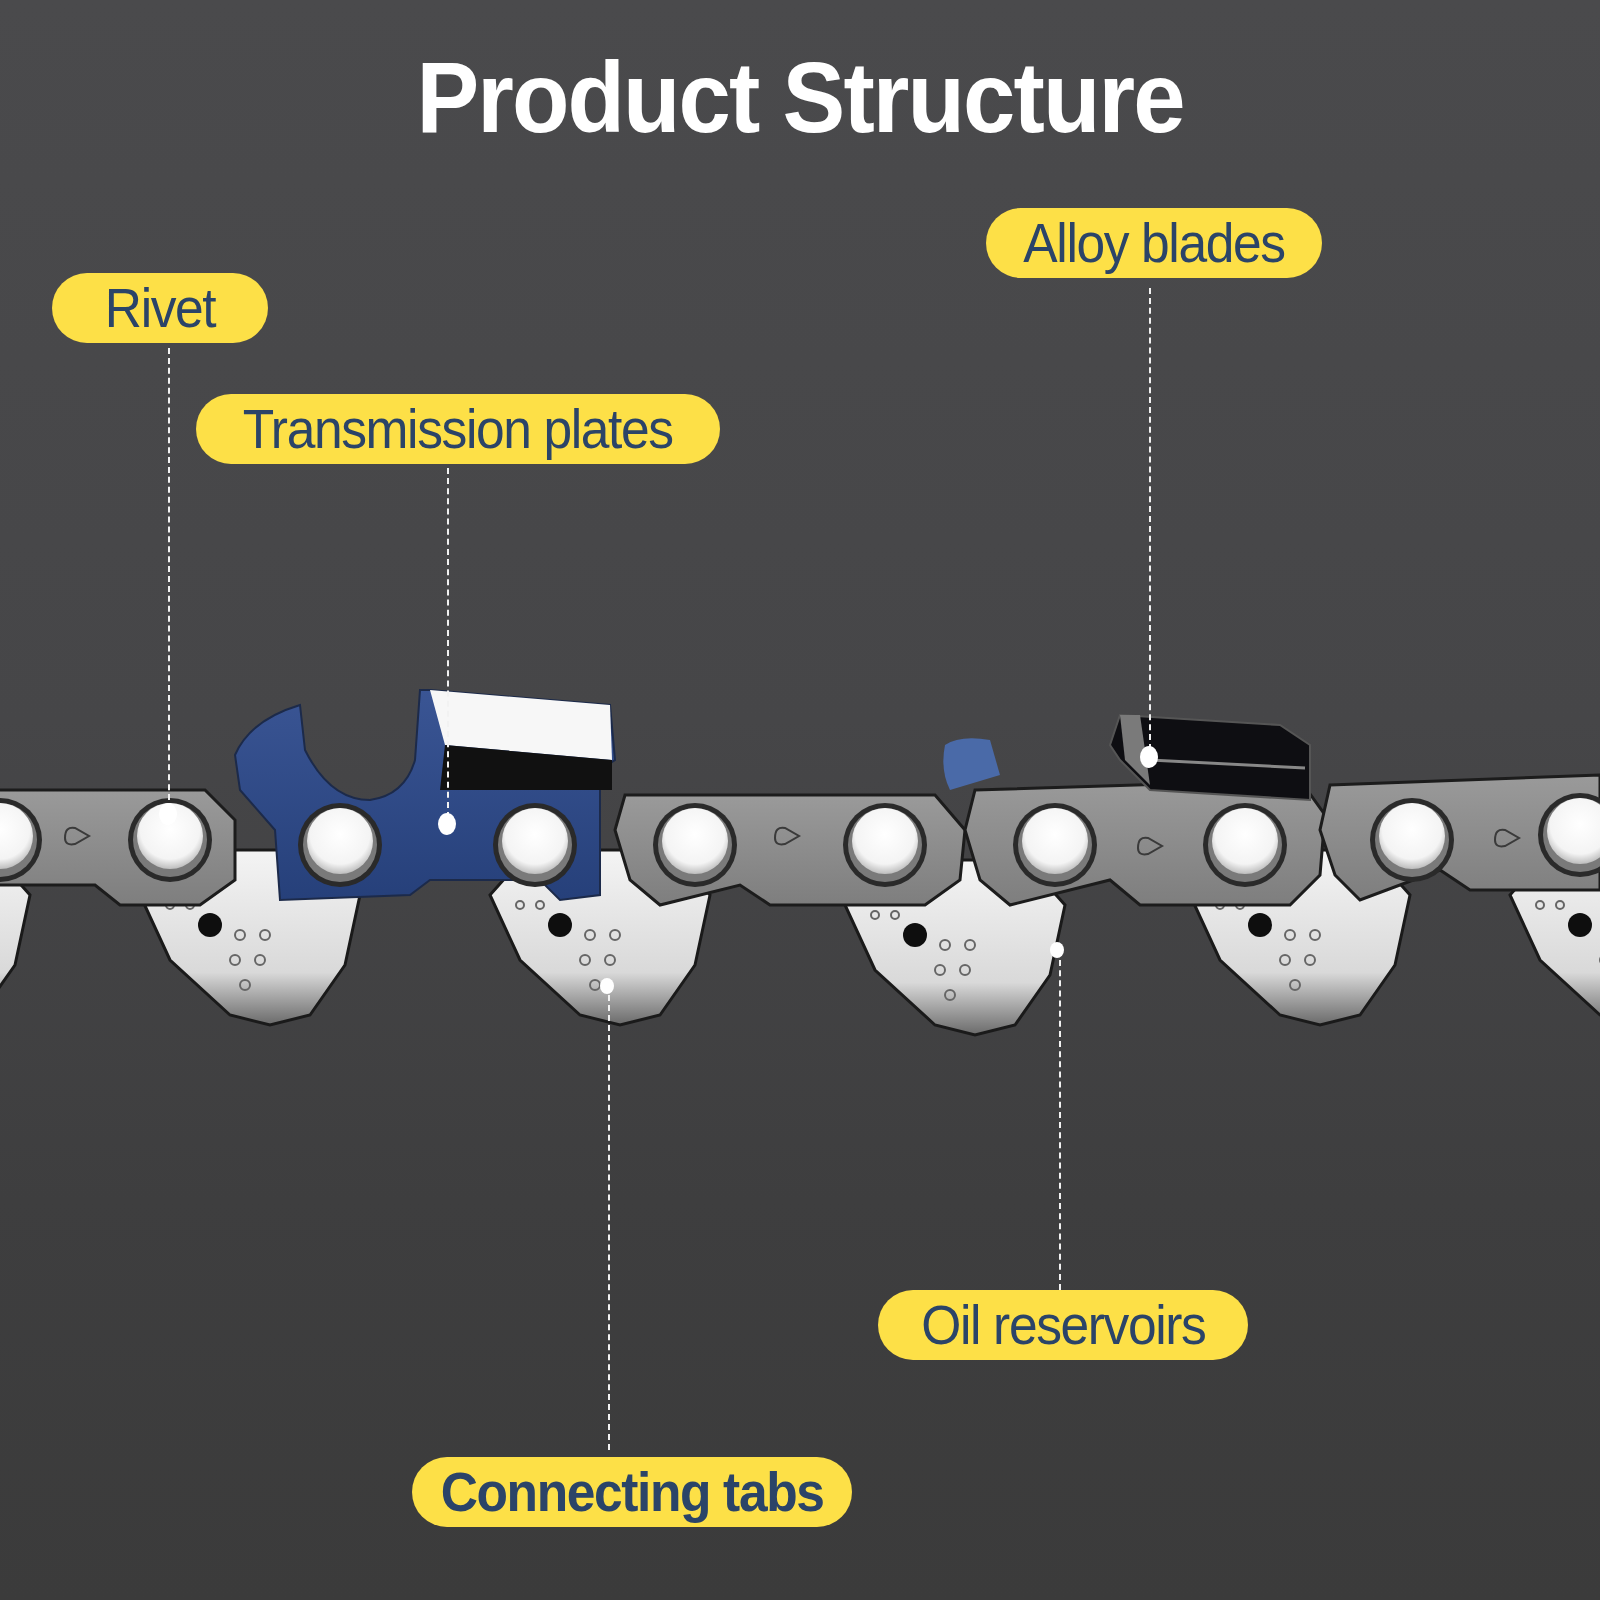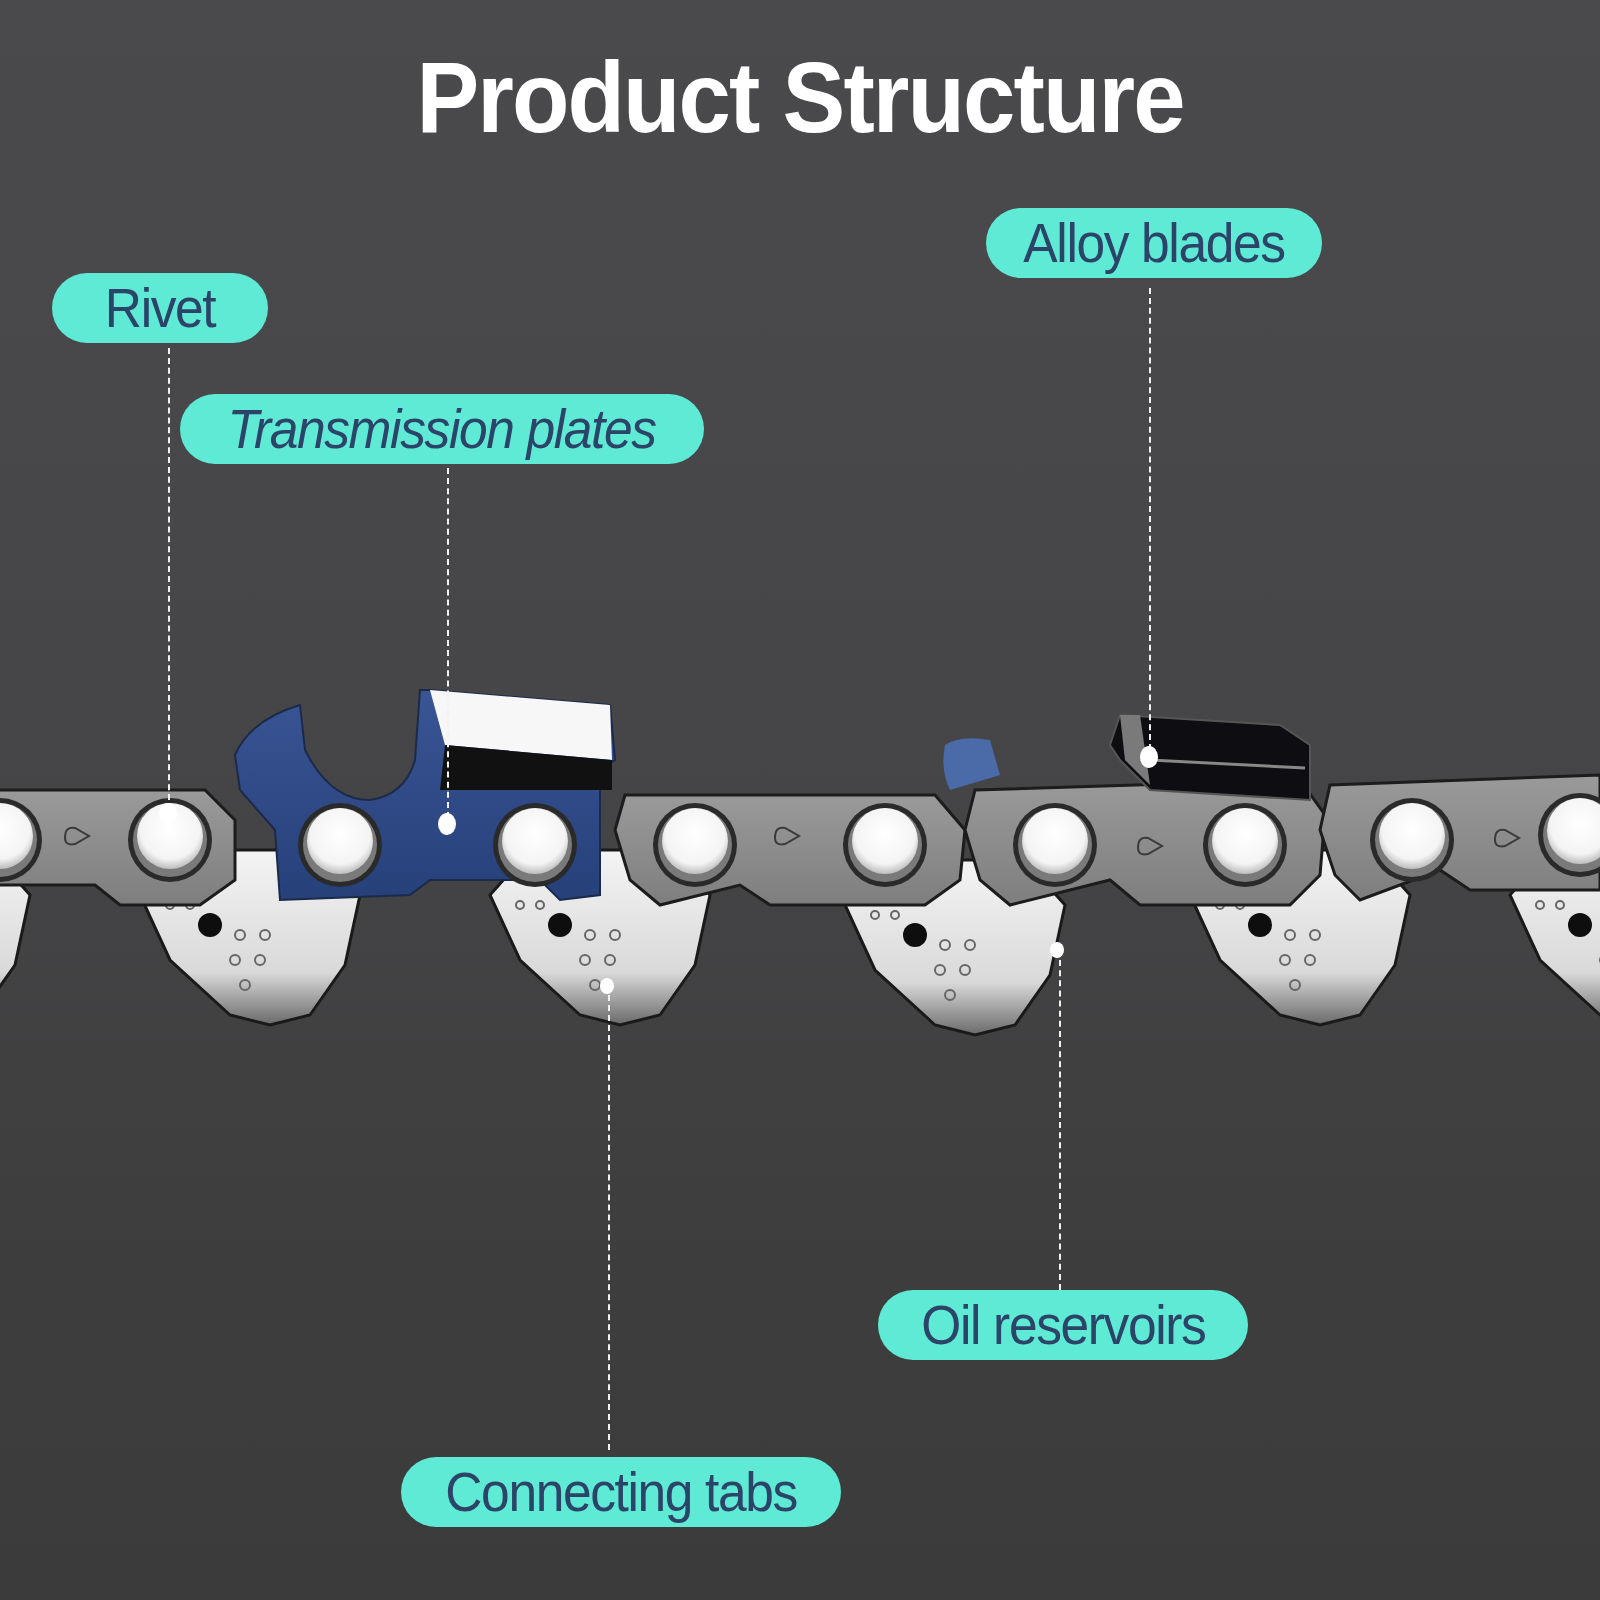--- a/index.html
+++ b/index.html
@@ -8,21 +8,21 @@
     background: linear-gradient(180deg, #4a4a4c 0%, #464648 45%, #3e3e3f 75%, #3b3b3b 100%);
     font-family: "Liberation Sans", sans-serif;
     position: relative;
   }
   .title {
     position: absolute; left: 0; top: 40px; width: 1600px; text-align: center;
     color: #ffffff; font-weight: 700; font-size: 100px; letter-spacing: -2px;
     transform: scaleX(0.94);
   }
   .pill {
-    position: absolute; background: #5eead4; color: #2b4468;
+    position: absolute; background: #fde047; color: #2b4468;
     border-radius: 40px; height: 70px; line-height: 70px;
     font-size: 56px; letter-spacing: -1.5px; text-align: center; white-space: nowrap;
   }
   .pill span { display: inline-block; transform: scaleX(0.92); }
   .chain { position: absolute; left: 0; top: 0; }
   .leader { position: absolute; width: 0; border-left: 2px dashed #f2f2f2; }
   .dot { position: absolute; width: 18px; height: 22px; border-radius: 50%; background: #ffffff; }
 </style>
 </head>
 <body>
@@ -129,24 +129,24 @@
 
 <div class="leader" style="left:1059px; top:950px; height:340px;"></div>
 <div class="dot" style="left:1050px; top:942px; width:14px; height:16px;"></div>
 
 <div class="leader" style="left:608px; top:985px; height:465px;"></div>
 <div class="dot" style="left:600px; top:978px; width:14px; height:16px;"></div>
 
 <div class="pill" style="left:52px; top:273px; width:216px;">
   <span>Rivet</span>
 </div>
-<div class="pill" style="left:180px; top:394px; width:524px;font-style:italic;">
+<div class="pill" style="left:196px; top:394px; width:524px;">
   <span>Transmission plates</span>
 </div>
 <div class="pill" style="left:986px; top:208px; width:336px;">
   <span>Alloy blades</span>
 </div>
 <div class="pill" style="left:878px; top:1290px; width:370px;text-align:center;">
   <span>Oil reservoirs</span>
 </div>
-<div class="pill" style="left:401px; top:1457px; width:440px;">
+<div class="pill" style="left:412px; top:1457px; width:440px;font-weight:bold;">
   <span>Connecting tabs</span>
 </div>
 
 </body></html>

